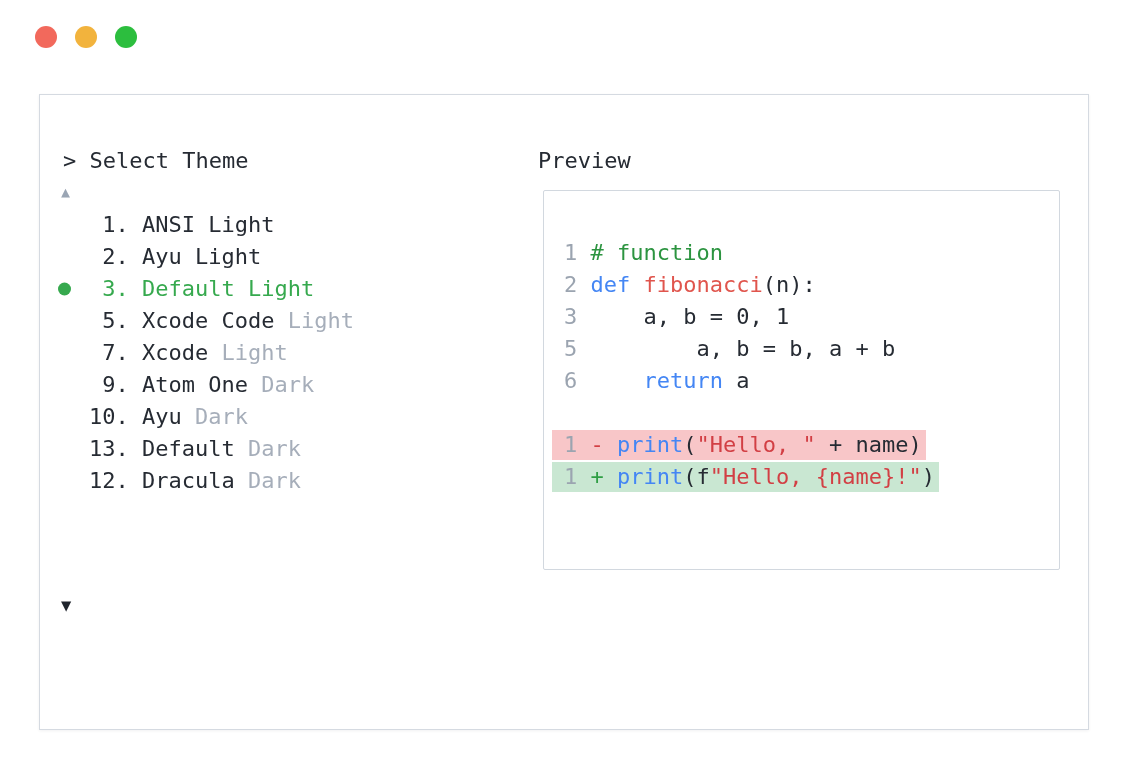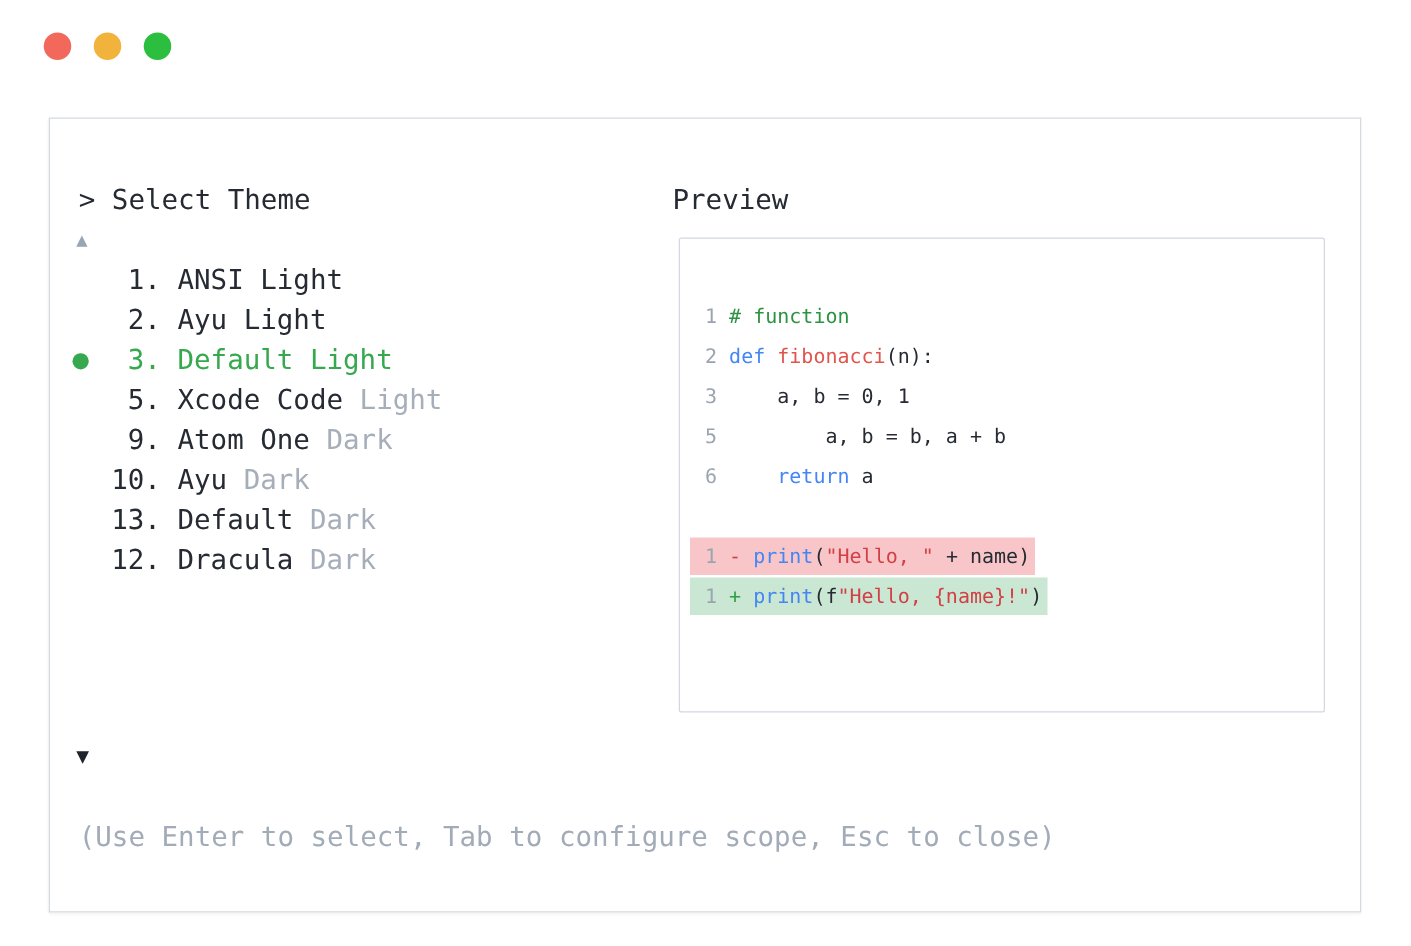--- a/index.html
+++ b/index.html
@@ -35,21 +35,21 @@
   .trow.selected .tnum,.trow.selected .tlabel{color:#36a94e;}
   .dot{position:absolute;left:-31px;top:50%;transform:translateY(-50%);width:13px;height:13px;border-radius:50%;background:#36a94e;}
 
   .hint{position:absolute;left:23px;top:560px;height:32px;line-height:32px;font-size:22px;color:#a2abb8;white-space:pre;}
 
   .pbox{
     position:absolute;left:503px;top:95px;width:517px;height:380px;
     border:1.5px solid #d2d8df;border-radius:2px;background:#ffffff;
     box-sizing:border-box;padding:46px 0 0 20px;overflow:hidden;
   }
-  .cl{height:32px;line-height:32px;font-size:16px;white-space:pre;color:#262b33;}
+  .cl{height:32px;line-height:32px;font-size:22px;white-space:pre;color:#262b33;}
   .ln{color:#9ba4b0;}
   .ln::after{content:" ";}
   .c-comment{color:#2c9440;}
   .c-kw{color:#4486f4;}
   .c-fn{color:#e0554d;}
   .c-str{color:#d23f44;}
   .c-plain{color:#262b33;}
   .c-del{color:#d23f44;}
   .c-add{color:#2f9e44;}
   .hl{display:inline-block;height:30px;line-height:30px;padding:0 4px 0 12px;margin-left:-12px;}
@@ -72,29 +72,29 @@
     <div class="prompt">&gt; Select Theme</div>
     <div class="preview-label">Preview</div>
 
     <div class="scroll-up">▲</div>
 
     <div class="tlist">
       <div class="trow"><span class="tnum">1.</span><span class="tlabel">ANSI Light</span><span class="tvariant"></span></div>
       <div class="trow"><span class="tnum">2.</span><span class="tlabel">Ayu Light</span><span class="tvariant"></span></div>
       <div class="trow selected"><span class="dot"></span><span class="tnum">3.</span><span class="tlabel">Default Light</span><span class="tvariant"></span></div>
       <div class="trow"><span class="tnum">5.</span><span class="tlabel">Xcode Code</span><span class="tvariant">Light</span></div>
+      <div class="trow"><span class="tnum">7.</span><span class="tlabel">Xcode</span><span class="tvariant">Light</span></div>
       <div class="trow"><span class="tnum">9.</span><span class="tlabel">Atom One</span><span class="tvariant">Dark</span></div>
       <div class="trow"><span class="tnum">10.</span><span class="tlabel">Ayu</span><span class="tvariant">Dark</span></div>
       <div class="trow"><span class="tnum">13.</span><span class="tlabel">Default</span><span class="tvariant">Dark</span></div>
       <div class="trow"><span class="tnum">12.</span><span class="tlabel">Dracula</span><span class="tvariant">Dark</span></div>
     </div>
 
     <div class="scroll-down">▼</div>
 
-    <div class="hint">(Use Enter to select, Tab to configure scope, Esc to close)</div>
 
     <div class="pbox">
       <div class="cl"><span class="ln">1</span><span class="c-comment"># function</span></div>
       <div class="cl"><span class="ln">2</span><span class="c-kw">def</span><span class="c-plain"> </span><span class="c-fn">fibonacci</span><span class="c-plain">(n):</span></div>
       <div class="cl"><span class="ln">3</span><span class="c-plain">    a, b = 0, 1</span></div>
       <div class="cl"><span class="ln">5</span><span class="c-plain">        a, b = b, a + b</span></div>
       <div class="cl"><span class="ln">6</span><span class="c-plain">    </span><span class="c-kw">return</span><span class="c-plain"> a</span></div>
       <div class="cl"></div>
       <div class="cl"><span class="hl hl-del"><span class="ln">1</span><span class="c-del">-</span><span class="c-plain"> </span><span class="c-kw">print</span><span class="c-plain">(</span><span class="c-str">"Hello, "</span><span class="c-plain"> + name)</span></span></div>
       <div class="cl"><span class="hl hl-add"><span class="ln">1</span><span class="c-add">+</span><span class="c-plain"> </span><span class="c-kw">print</span><span class="c-plain">(f</span><span class="c-str">"Hello, {name}!"</span><span class="c-plain">)</span></span></div>

